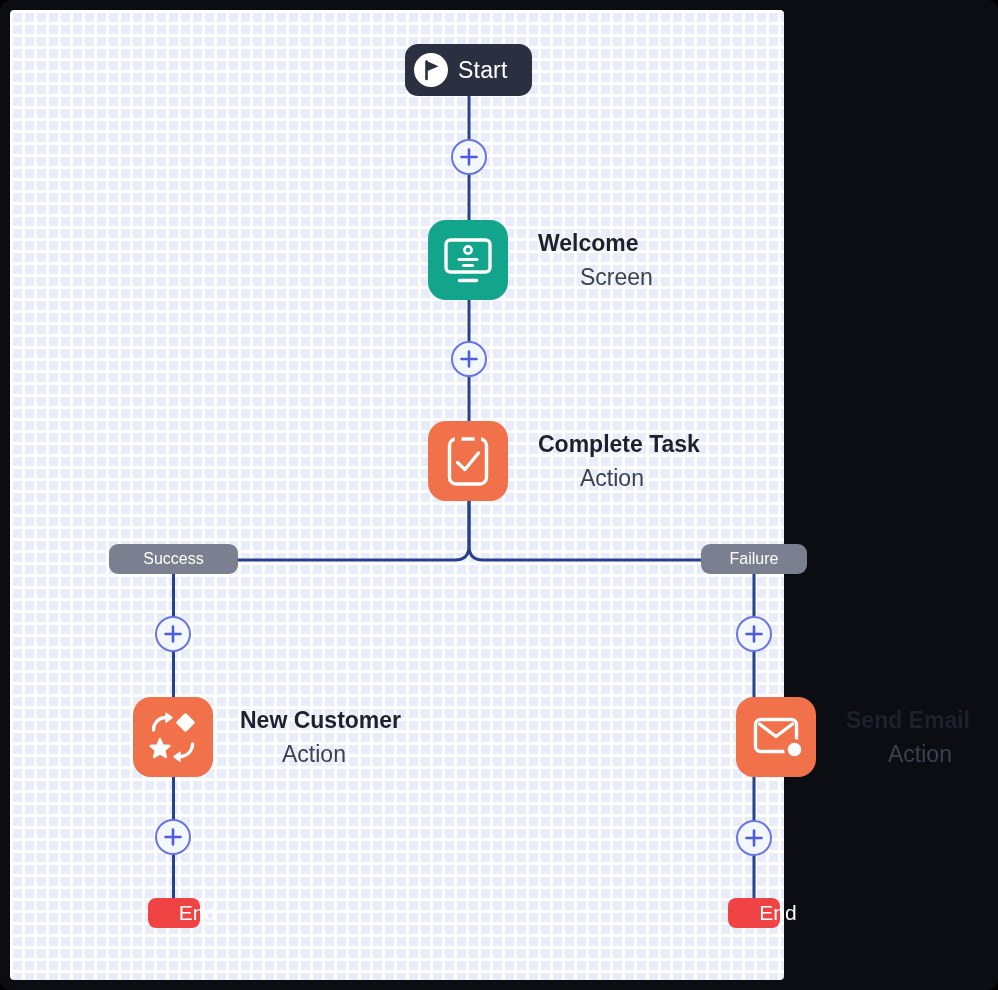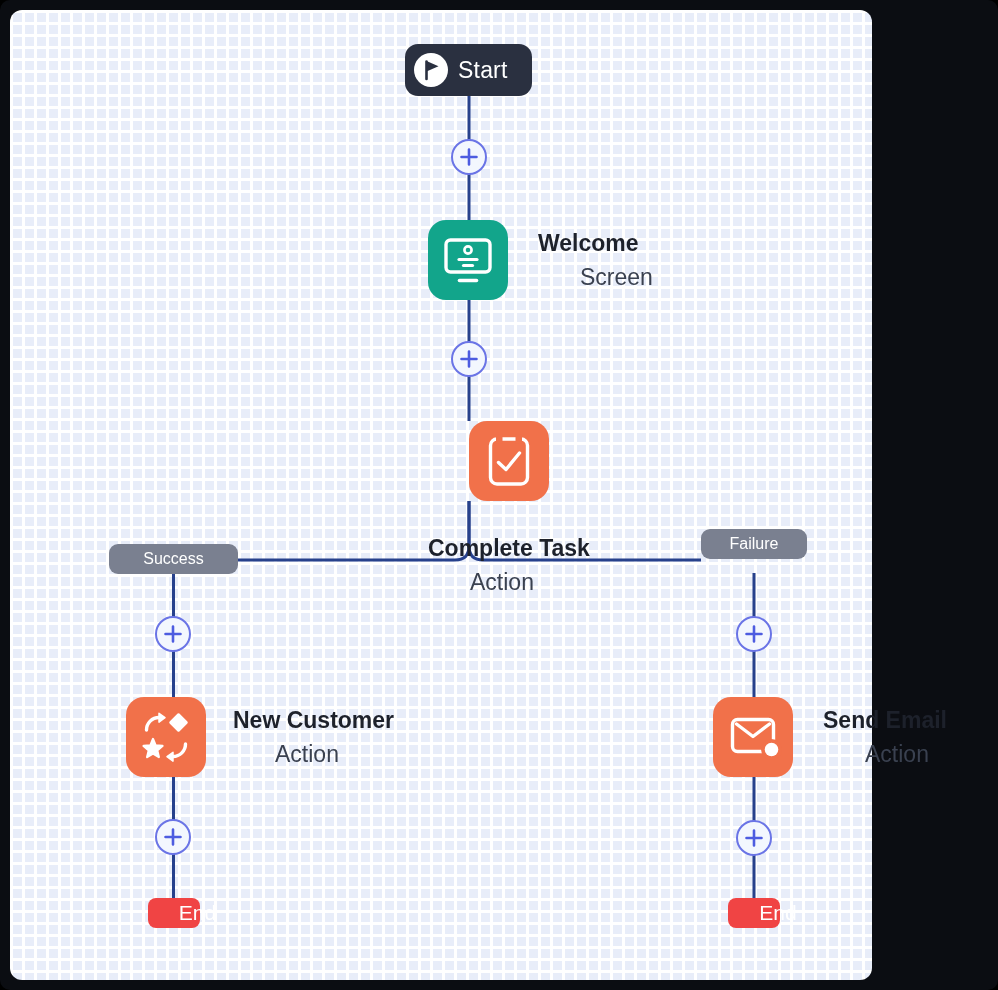--- a/index.html
+++ b/index.html
@@ -6,27 +6,27 @@
   *{box-sizing:border-box;font-family:"Liberation Sans", sans-serif;}
   .frame{
     position:relative;
     width:998px;height:990px;
     background:#0b0d12;
     border-radius:10px;
     overflow:hidden;
   }
   .canvas{
     position:absolute;left:10px;top:10px;
-    width:862px;height:970px;
+    width:774px;height:970px;
     background-color:#e8edf9;
     background-image:
       linear-gradient(to right,#ffffff 3px,transparent 3px),
       linear-gradient(to bottom,#ffffff 3px,transparent 3px);
     background-size:12px 12px;
-    border-radius:12px;
+    border-radius:4px;
   }
   
   .abs{position:absolute;}
   svg.connectors{position:absolute;left:-10px;top:-10px;width:998px;height:990px;pointer-events:none;}
 
   .start-node{
     left:395px;top:34px; 
     width:127px;height:52px;
     background:#2a3040;border-radius:13px;
     display:flex;align-items:center;gap:10px;
@@ -137,60 +137,60 @@
           <path d="M35.5 45.5 H44.5" stroke="#ffffff" stroke-width="3.2" stroke-linecap="round"></path>
           <path d="M31.5 60.5 H48.5" stroke="#ffffff" stroke-width="3.6" stroke-linecap="round"></path>
         </svg>
       </div>
       <div class="txt">
         <div class="t">Welcome</div>
         <div class="s">Screen</div>
       </div>
     </div>
 
-    <div class="abs step" style="left:418px;top:411px;flex-direction:column;">
+    <div class="abs step" style="left:418px;top:411px;">
       <div class="tile orange">
         <svg width="80" height="80" viewBox="0 0 80 80" fill="none">
           <rect x="21.5" y="18" width="37" height="45" rx="6.5" stroke="#ffffff" stroke-width="3.4"></rect>
           <rect x="27" y="13.5" width="6.5" height="9" fill="#f1714a"></rect>
           <rect x="46.5" y="13.5" width="6.5" height="9" fill="#f1714a"></rect>
           <path d="M29.5 41.5 L37 48.5 L50.5 32" stroke="#ffffff" stroke-width="3.4" stroke-linecap="round" stroke-linejoin="round"></path>
         </svg>
       </div>
       <div class="txt">
         <div class="t">Complete Task</div>
         <div class="s">Action</div>
       </div>
     </div>
 
     <div class="abs branch-pill" style="left:99px;top:534px;width:129px;">
       <span>Success</span>
     </div>
-    <div class="abs branch-pill" style="left:691px;top:519px;width:106px;">
+    <div class="abs branch-pill" style="left:691px;top:534px;width:106px;">
       <span>Failure</span>
     </div>
 
-    <div class="abs step" style="left:116px;top:687px;gap:27px;">
+    <div class="abs step" style="left:123px;top:687px;gap:27px;">
       <div class="tile orange">
         <svg width="80" height="80" viewBox="0 0 80 80" fill="none">
           <path d="M20.5 33 A12.5 12.5 0 0 1 33 20.5" stroke="#ffffff" stroke-width="3.4" stroke-linecap="round"></path>
           <path d="M33 16.3 L39 20.7 L33 25.1 Z" fill="#ffffff" stroke="#ffffff" stroke-width="1.5" stroke-linejoin="round"></path>
           <path d="M59.5 47 A12.5 12.5 0 0 1 47 59.5" stroke="#ffffff" stroke-width="3.4" stroke-linecap="round"></path>
           <path d="M47 55.3 L41 59.7 L47 64.1 Z" fill="#ffffff" stroke="#ffffff" stroke-width="1.5" stroke-linejoin="round"></path>
           <path d="M52.5 17.5 L60.5 25.5 L52.5 33.5 L44.5 25.5 Z" fill="#ffffff" stroke="#ffffff" stroke-width="2.5" stroke-linejoin="round"></path>
           <path d="M27 42 L29.65 48.36 L36.51 48.91 L31.28 53.39 L32.88 60.09 L27 56.5 L21.12 60.09 L22.72 53.39 L17.49 48.91 L24.35 48.36 Z" fill="#ffffff" stroke="#ffffff" stroke-width="2.2" stroke-linejoin="round"></path>
         </svg>
       </div>
       <div class="txt">
         <div class="t">New Customer</div>
         <div class="s">Action</div>
       </div>
     </div>
 
-    <div class="abs step" style="left:703px;top:687px;">
+    <div class="abs step" style="left:726px;top:687px;">
       <div class="tile orange">
         <svg width="80" height="80" viewBox="0 0 80 80" fill="none">
           <rect x="19.5" y="22.5" width="41" height="32" rx="5" stroke="#ffffff" stroke-width="3.4"></rect>
           <path d="M23.5 27 L40 39.5 L56.5 27" stroke="#ffffff" stroke-width="3.4" stroke-linecap="round" stroke-linejoin="round"></path>
           <circle cx="58.5" cy="52.5" r="10.5" fill="#f1714a"></circle>
           <circle cx="58.5" cy="52.5" r="6.8" fill="#ffffff"></circle>
         </svg>
       </div>
       <div class="txt">
         <div class="t">Send Email</div>

